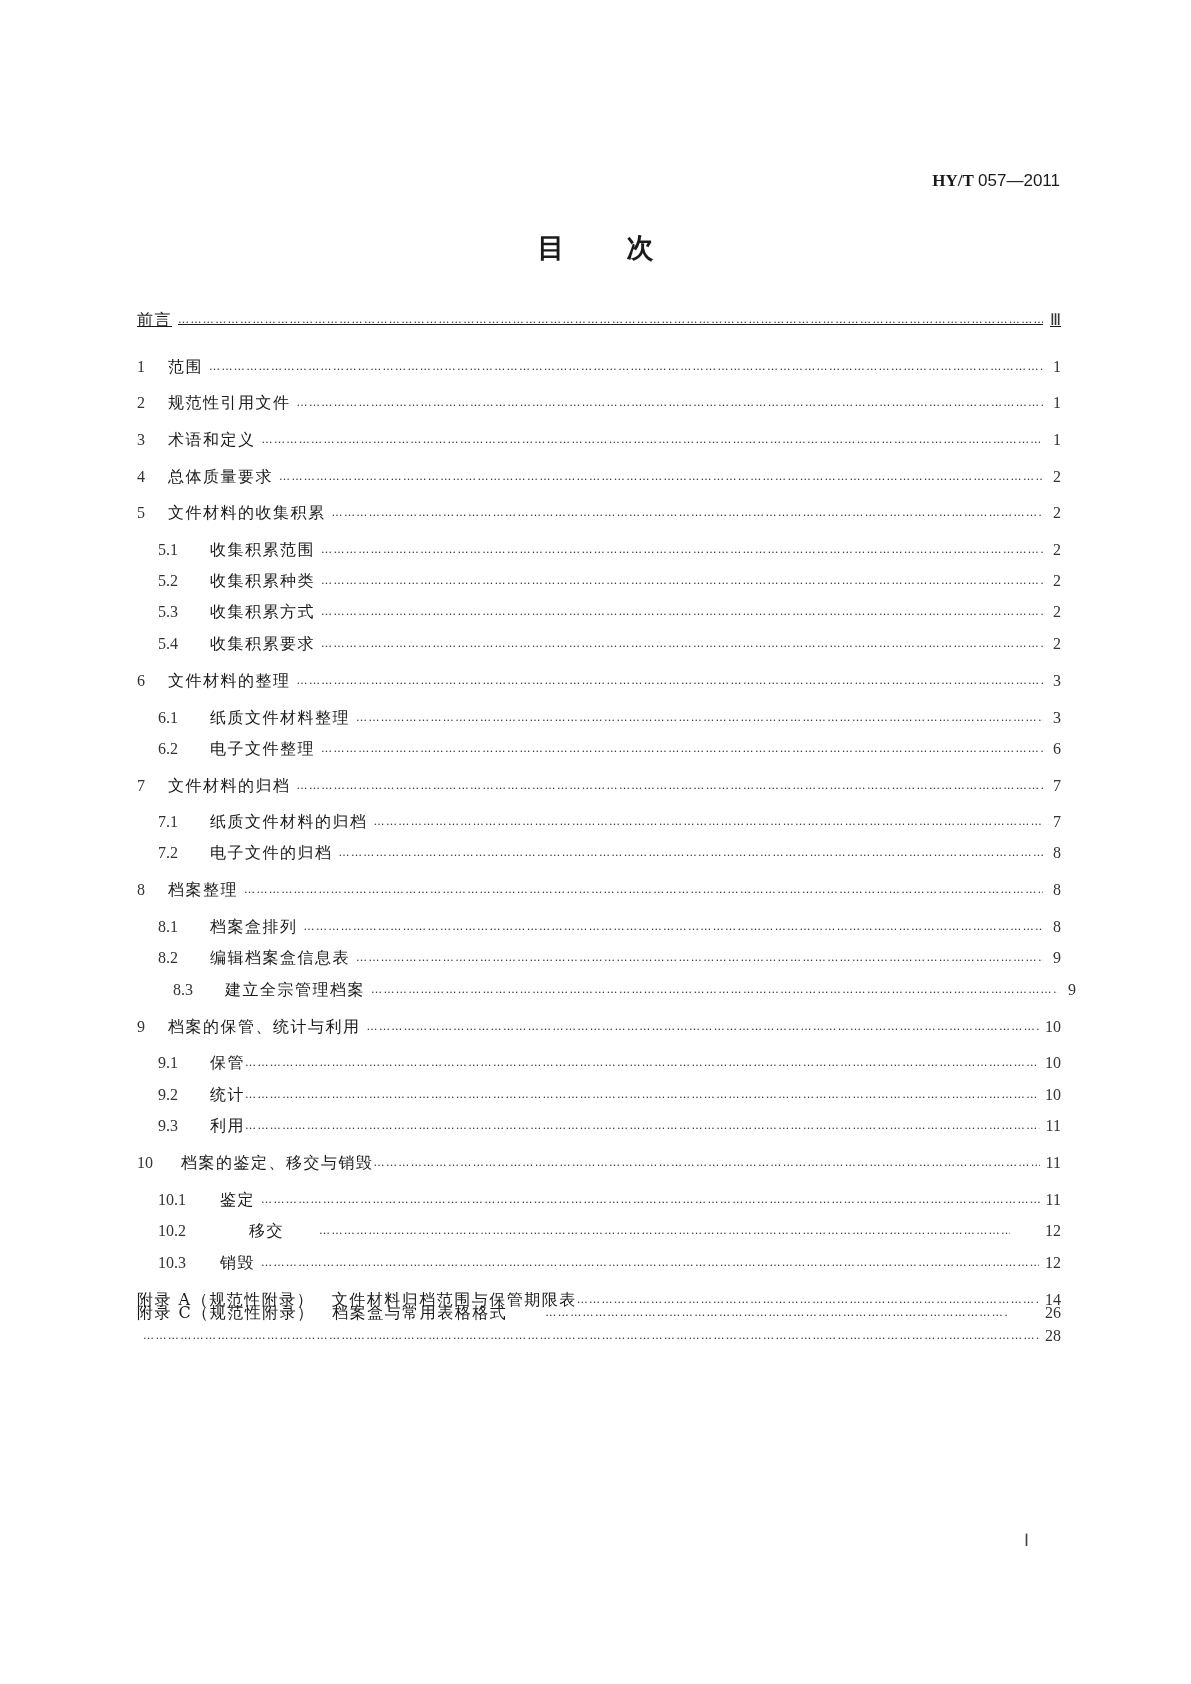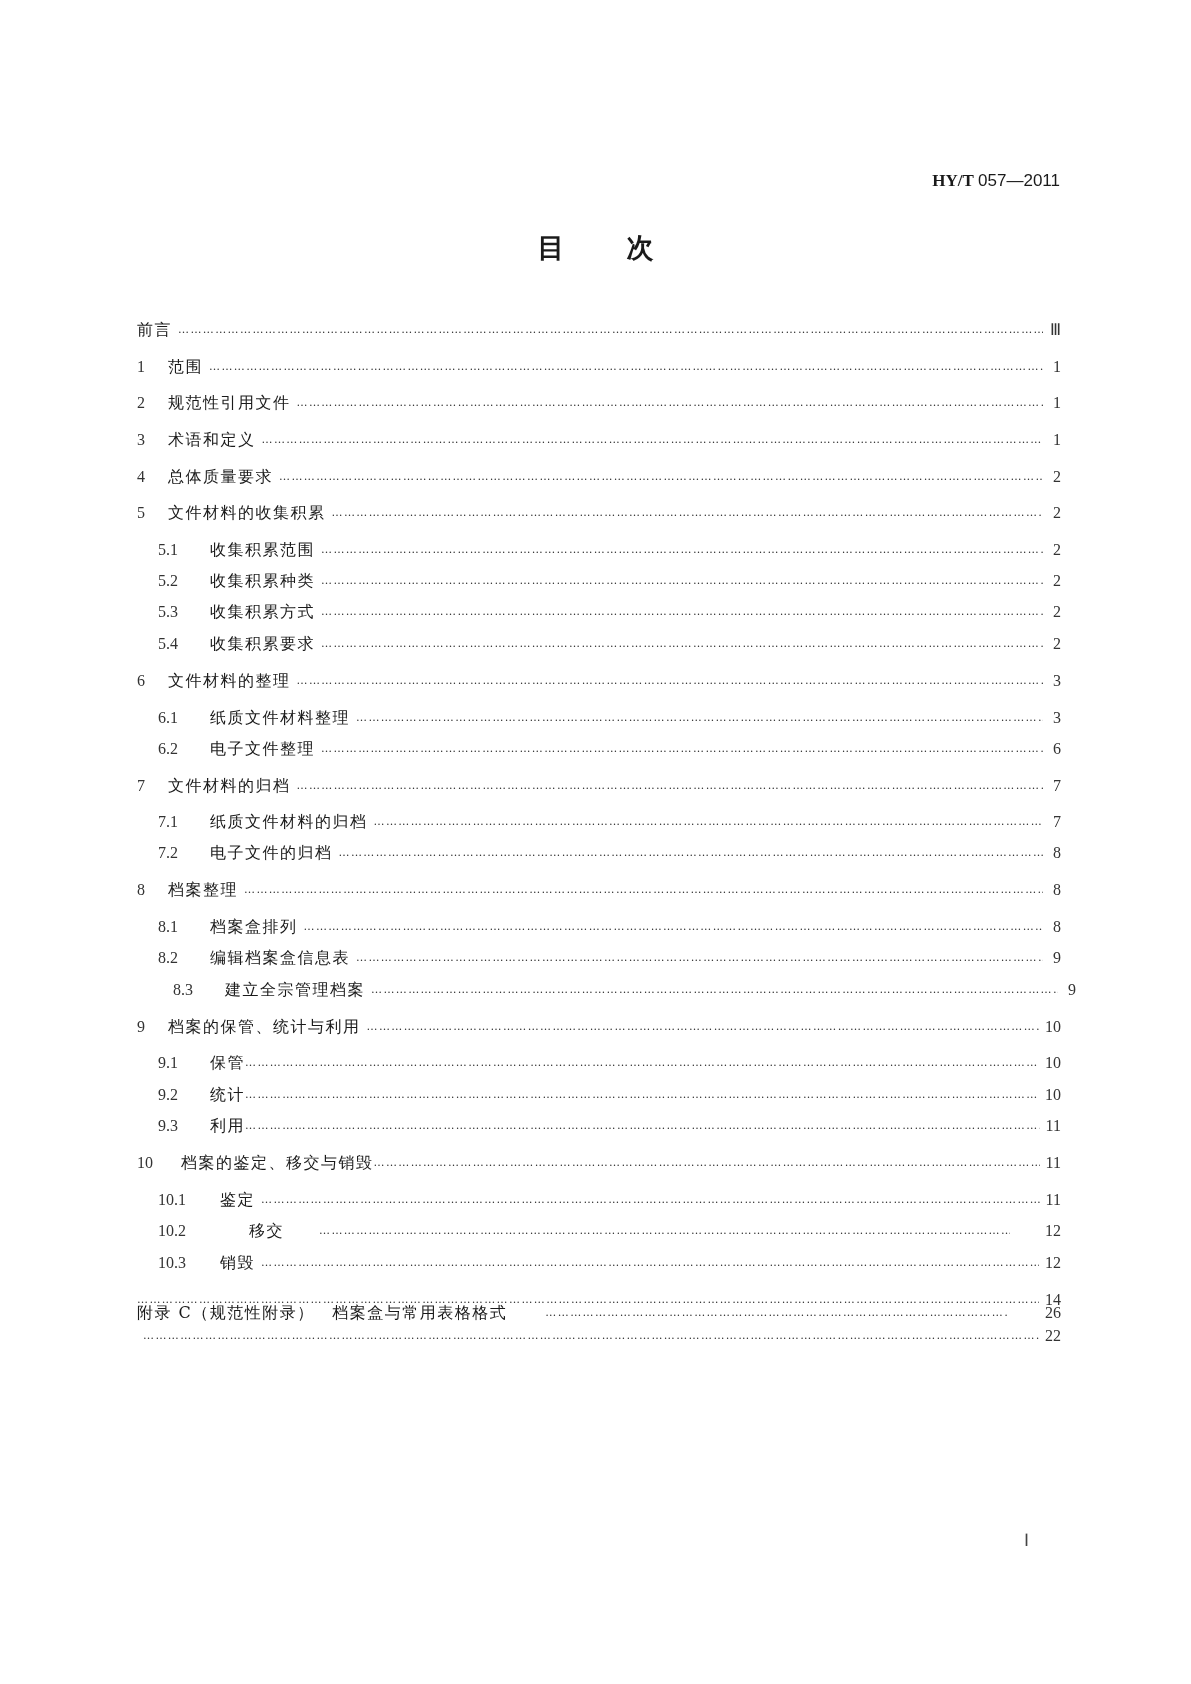--- a/index.html
+++ b/index.html
@@ -35,21 +35,21 @@
 <body>
 
 <div class="doc-code">
   <span class="std">HY/T</span>
   <span class="num">057—2011</span>
 </div>
 
 <div class="title">目次</div>
 
 <div class="toc" id="toc">
-    <div class="row" style="top: 318px;">
+    <div class="row" style="top: 308px; text-decoration: underline;">
       <span class="label">前言</span>
       <span class="leader"></span>
       <span class="page">Ⅲ</span>
     </div>
     <div class="row" style="top: 355px;">
       <span class="num w-top">1</span>
       <span class="label">范围</span>
       <span class="leader"></span>
       <span class="page">1</span>
     </div>
@@ -203,26 +203,27 @@
       <span class="leader"></span>
       <span class="page">12</span>
     </div>
     <div class="row sub" style="top: 1251px;">
       <span class="num w-sub10">10.3</span>
       <span class="label">销毁</span>
       <span class="leader"></span>
       <span class="page">12</span>
     </div>
     <div class="row" style="top: 1288px;">
+      <span class="label">附录 A（规范性附录）　文件材料归档范围与保管期限表</span>
       <span class="leader tight"></span>
       <span class="page">14</span>
     </div>
     <div class="row" style="top: 1324px;">
       <span class="leader"></span>
-      <span class="page">22</span>
+      <span class="page">28</span>
     </div>
     <div class="row" style="top: 1301px; gap: 32px;">
       <span class="label">附录 C（规范性附录）　档案盒与常用表格格式</span>
       <span class="leader"></span>
       <span class="page">26</span>
     </div>
   </div>
 
 <div class="footer">Ⅰ</div>
 

